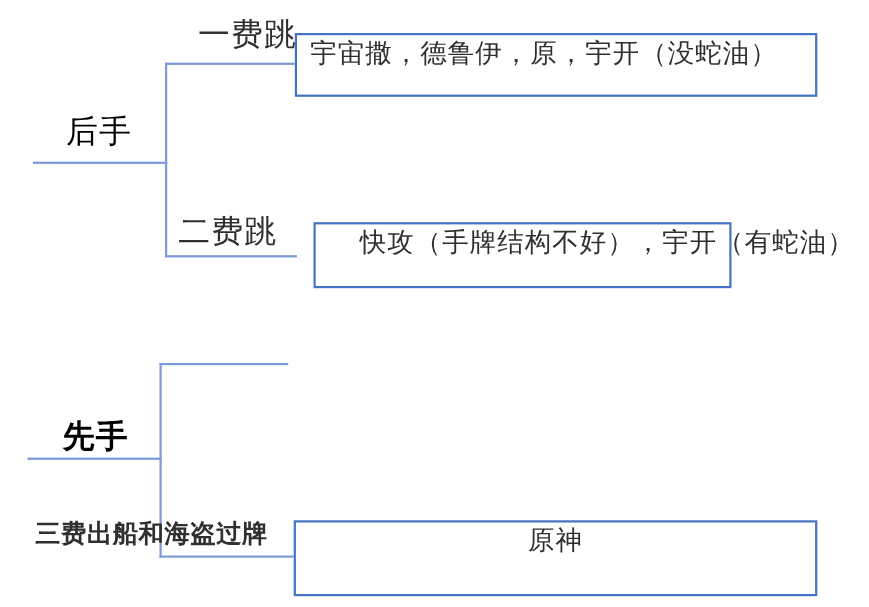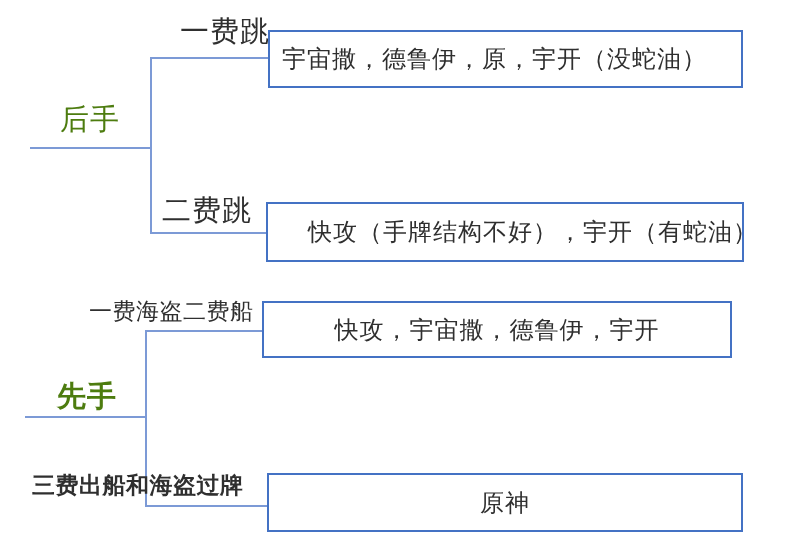--- a/index.html
+++ b/index.html
@@ -19,21 +19,21 @@
   .connector {
     position: absolute;
     background: #7C9AD6;
   }
   .h-line { height: 2px; }
   .v-line { width: 2px; }
   .node-label {
     position: absolute;
     font-size: 29px;
     letter-spacing: 1px;
-    color: #4d7c0f;
+    color: #000000;
     white-space: nowrap;
   }
   .branch-label-lg {
     position: absolute;
     font-size: 29px;
     letter-spacing: 1px;
     color: #2F2F2F;
     white-space: nowrap;
   }
   .branch-label-sm {
@@ -41,21 +41,21 @@
     font-size: 23px;
     letter-spacing: 0.5px;
     color: #2F2F2F;
     white-space: nowrap;
   }
   .result-box {
     position: absolute;
     border: 2px solid #4472C4;
     background: #ffffff;
     display: flex;
-    align-items: center;
+    align-items: flex-start;
     font-size: 24px;
     letter-spacing: 1px;
     color: #2F2F2F;
     white-space: nowrap;
     box-sizing: border-box;
   }
   .align-left { justify-content: flex-start; padding-left: 12px; }
   .align-center { justify-content: center; }
 </style>
 </head>
@@ -74,39 +74,35 @@
   <div class="connector h-line" style="left:150px; top:232px; width:120px;"></div>
 
   <div class="branch-label-lg" style="left:160px; top:12px;margin-left:20px;">一费跳</div>
 
   <div class="result-box align-left" style="left:268px; top:30px; width:475px; height:58px;">
     <span>宇宙撒，德鲁伊，原，宇开（没蛇油）</span>
   </div>
 
   <div class="branch-label-lg" style="left:162px; top:191px;font-family:Liberation Mono, monospace;">二费跳</div>
 
-  <div class="result-box align-left" style="left:266px; top:202px; width:478px; height:60px;padding-left:40px;">
+  <div class="result-box align-left" style="left:285px; top:202px; width:380px; height:60px;padding-left:40px;">
     <span>快攻（手牌结构不好），宇开（有蛇油）</span>
   </div>
 
   <div class="node-label" style="left:57px; top:377px;font-weight:bold;">先手</div>
 
   <div class="connector h-line" style="left:25px; top:416px; width:122px;"></div>
 
   <div class="connector v-line" style="left:145px; top:330px; height:177px;"></div>
 
   <div class="connector h-line" style="left:145px; top:330px; width:117px;"></div>
 
   <div class="connector h-line" style="left:145px; top:505px; width:122px;"></div>
 
-  <div class="branch-label-sm" style="left:89px; top:296px;">一费海盗二费船</div>
 
-  <div class="result-box align-center" style="left:262px; top:301px; width:470px; height:57px;">
-    <span>快攻，宇宙撒，德鲁伊，宇开</span>
-  </div>
 
   <div class="branch-label-sm" style="left:32px; top:470px;font-weight:bold;">三费出船和海盗过牌</div>
 
-  <div class="result-box align-center" style="left:267px; top:473px; width:476px; height:59px;">
+  <div class="result-box align-center" style="left:267px; top:473px; width:476px; height:69px;">
     <span>原神</span>
   </div>
 
 </div>
 
 </body></html>

